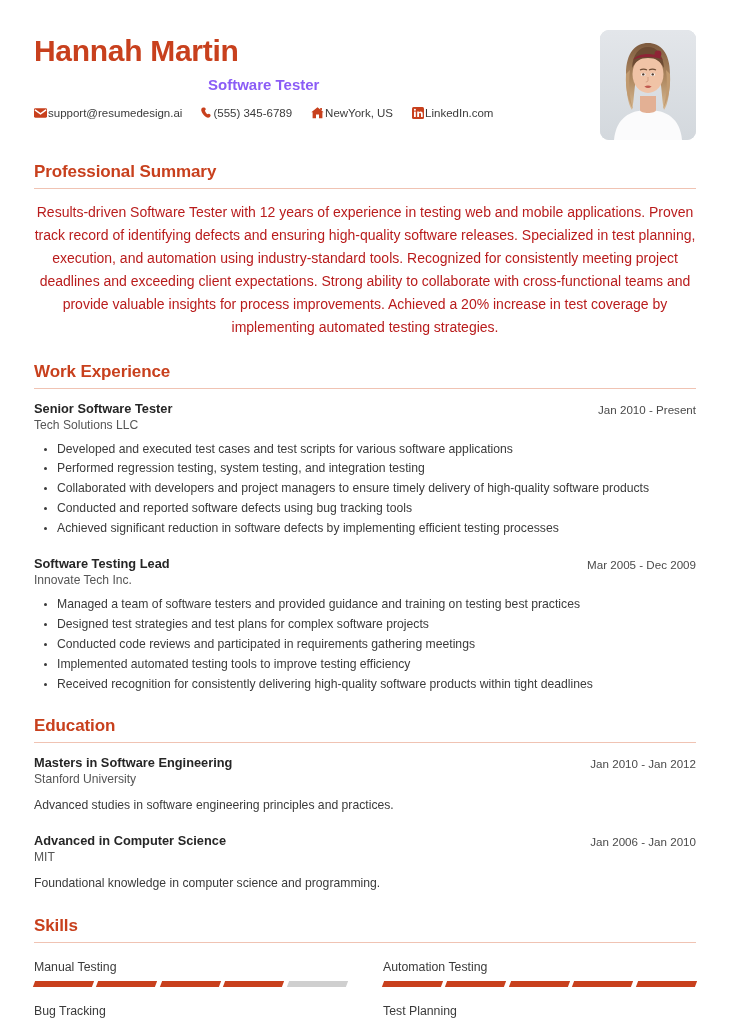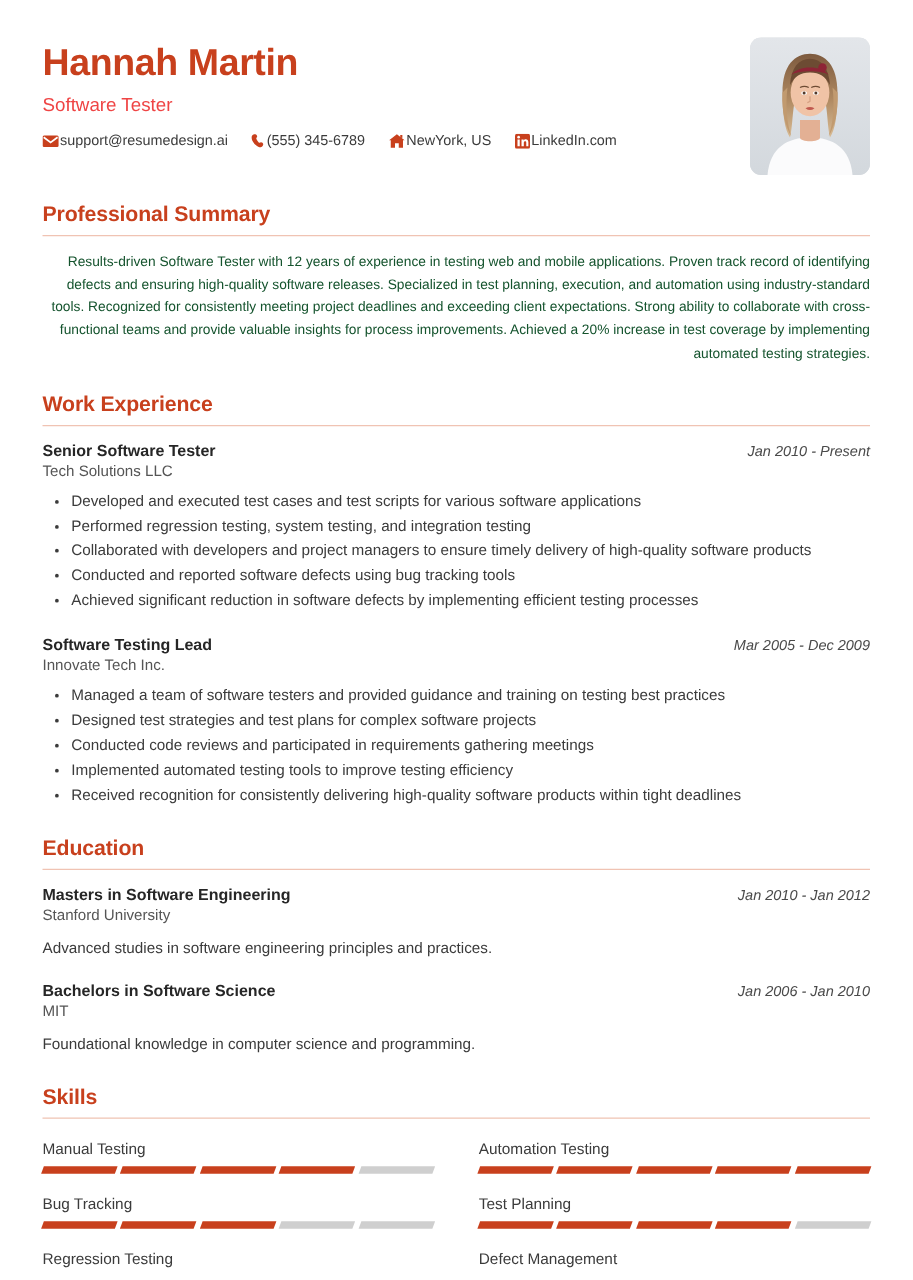--- a/index.html
+++ b/index.html
@@ -34,23 +34,24 @@
   .name {
     font-size: 30px;
     font-weight: bold;
     color: #C8401D;
     letter-spacing: -0.3px;
     line-height: 1.05;
     margin: 0;
   }
   .job-title {
     font-size: 15px;
-    color: #ef4444;
+    color: #8b5cf6;
     margin-top: 9px;
-    font-weight: normal;
+    font-weight: bold;
+    text-align: center;
   }
   .contact-row {
     display: flex;
     align-items: center;
     margin-top: 14px;
     gap: 19px;
     flex-wrap: nowrap;
   }
   .contact-item {
     display: flex;
@@ -90,42 +91,41 @@
     margin: 0 0 6px 0;
   }
   .section-rule {
     height: 1px;
     background: #f0c3b3;
     width: 100%;
     margin-bottom: 12px;
   }
 
   .summary-text {
-    font-size: 11px;
+    font-size: 14px;
     line-height: 1.65;
-    color: #14532d;
-    text-align: right;
+    color: #b91c1c;
+    text-align: center;
   }
 
   
   .entry { margin-bottom: 4px; }
   .entry + .entry { margin-top: 17px; }
   .entry-head {
     display: flex;
     justify-content: space-between;
     align-items: flex-end;
   }
   .entry-role {
     font-size: 12.8px;
     font-weight: bold;
     color: #262626;
   }
   .entry-date {
     font-size: 11.6px;
-    font-style: italic;
     color: #4a4a4a;
     white-space: nowrap;
     padding-left: 14px;
   }
   .entry-org {
     font-size: 12.1px;
     color: #555555;
     margin-top: 2px;
   }
   .bullets {
@@ -334,21 +334,21 @@
         <div class="entry">
           <div class="entry-head">
             <div class="entry-role">Masters in Software Engineering</div>
             <div class="entry-date">Jan 2010 - Jan 2012</div>
           </div>
           <div class="entry-org">Stanford University</div>
           <div class="entry-desc">Advanced studies in software engineering principles and practices.</div>
         </div>
         <div class="entry">
           <div class="entry-head">
-            <div class="entry-role">Bachelors in Software Science</div>
+            <div class="entry-role">Advanced in Computer Science</div>
             <div class="entry-date">Jan 2006 - Jan 2010</div>
           </div>
           <div class="entry-org">MIT</div>
           <div class="entry-desc">Foundational knowledge in computer science and programming.</div>
         </div>
       </div>
   </div>
 
   <div class="section">
     <div class="section-title">Skills</div>

